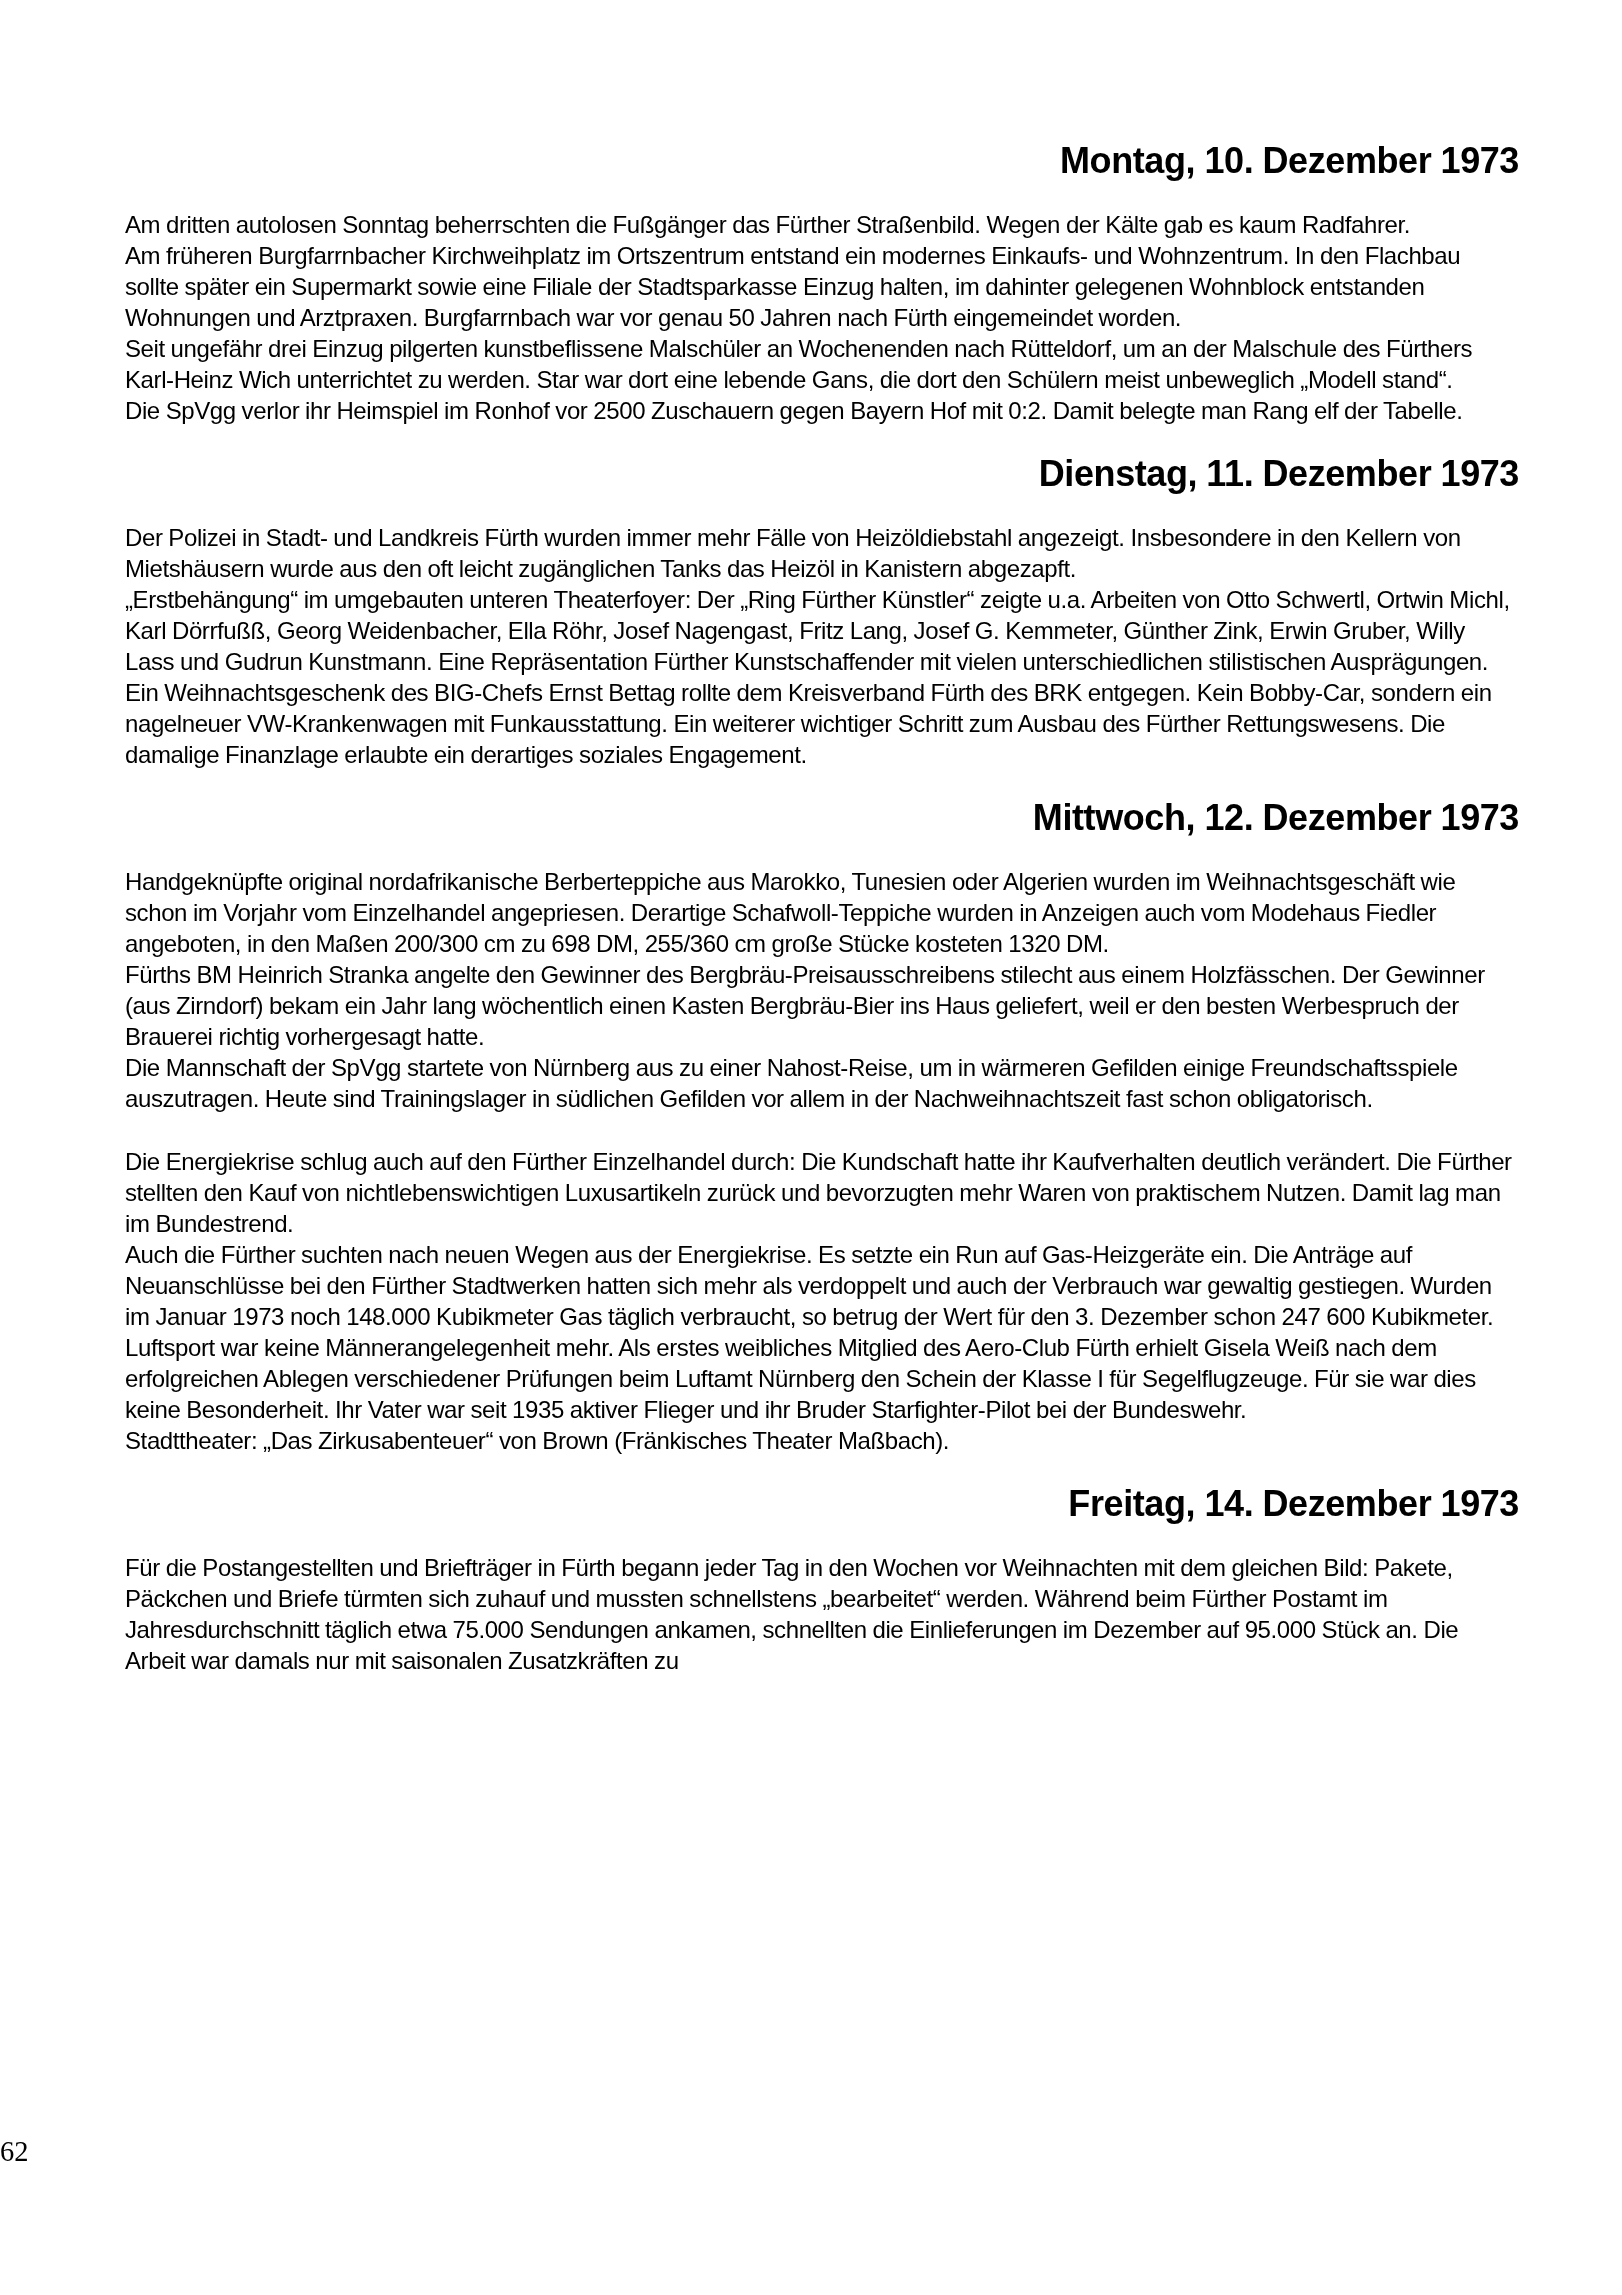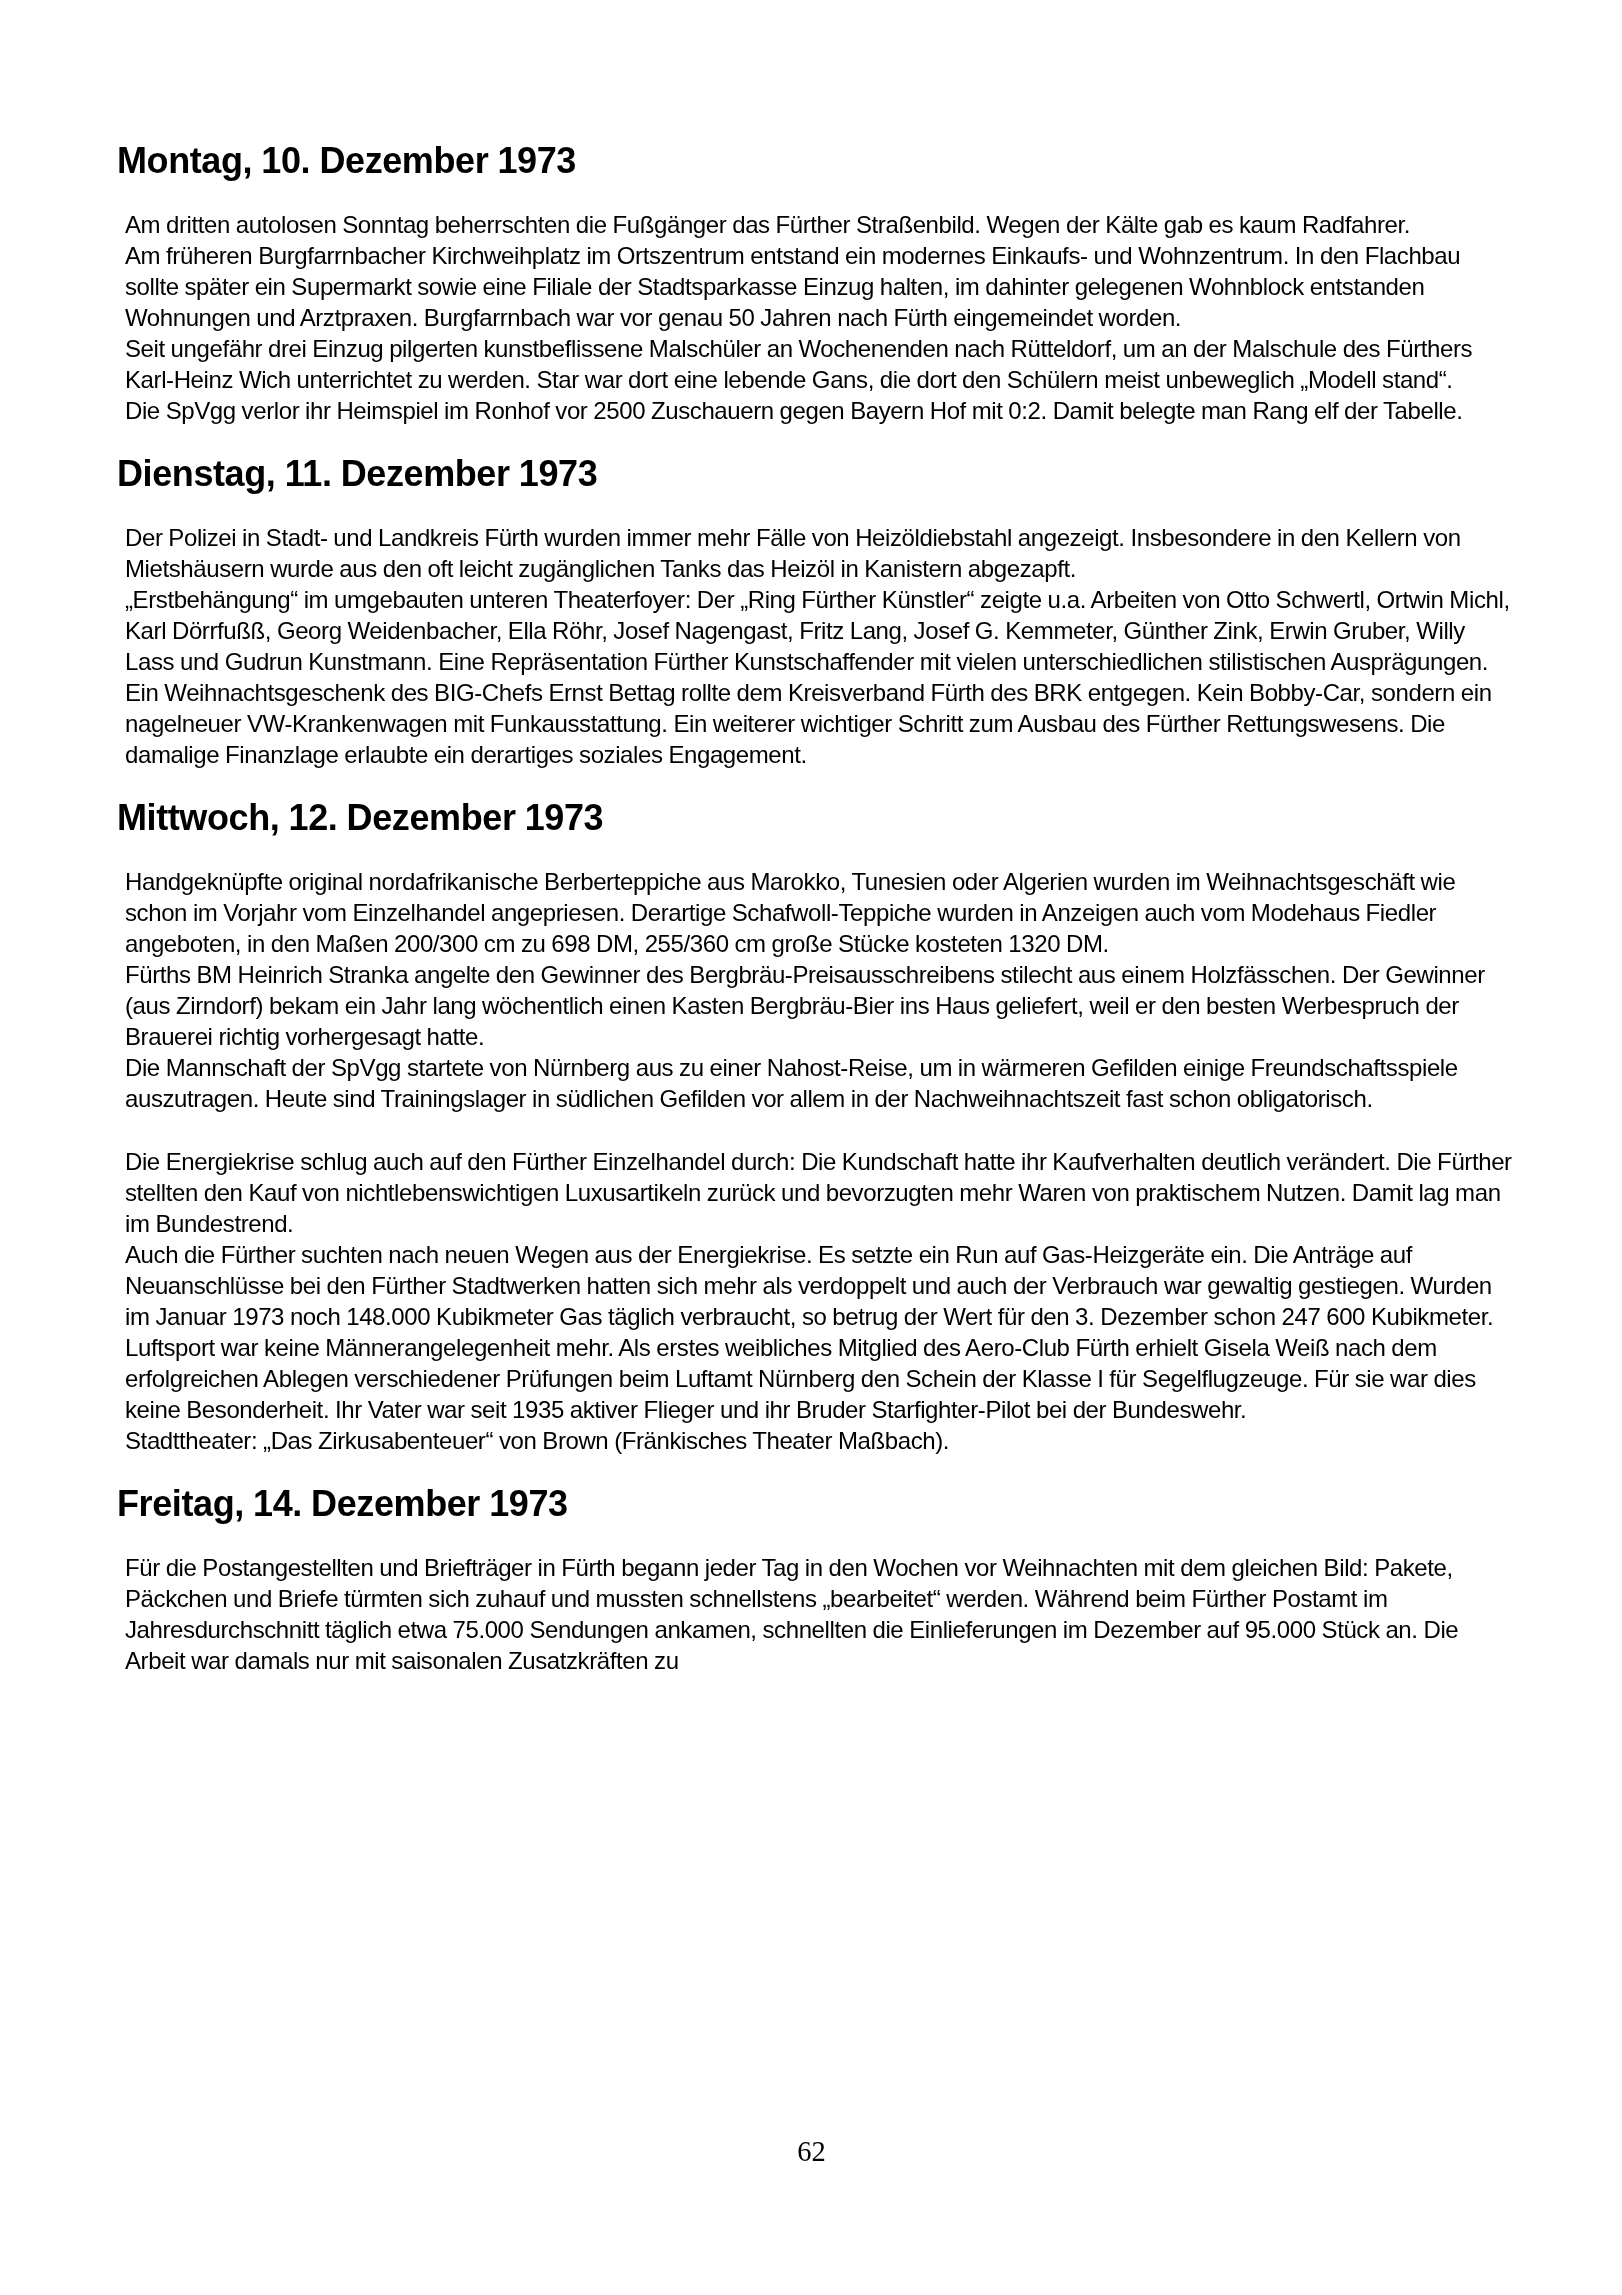--- a/index.html
+++ b/index.html
@@ -24,29 +24,30 @@
       line-height: 31px;
       letter-spacing: -0.4px;
       word-spacing: -0.4px;
     }
     .entry { margin: 0; }
     .entry-heading {
       font-weight: bold;
       margin: 0 0 32px 0;
       height: 32px;
       line-height: 32px;
+      text-align: right;
     }
     .entry-body { margin: 0 0 32px 8px; }
     .para { margin: 0; }
     .page-number {
       position: absolute;
       left: 0;
       width: 1623px;
       top: 2134px;
-      text-align: center;
+      text-align: left;
       font-family: "Liberation Serif", serif;
       font-size: 28.5px;
       line-height: 35px;
     }
   </style>
 </head>
 <body>
 
 <div class="page">
 

